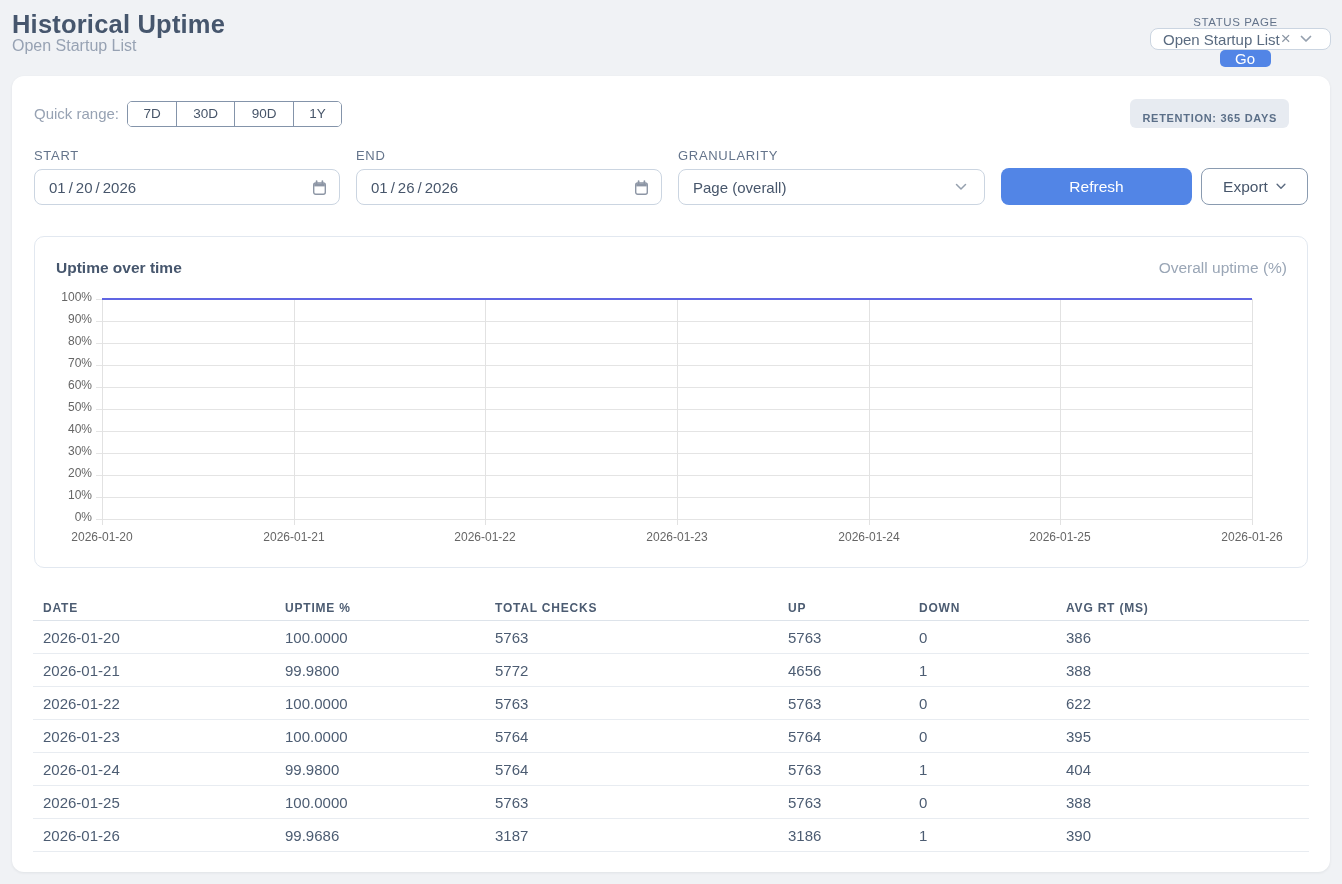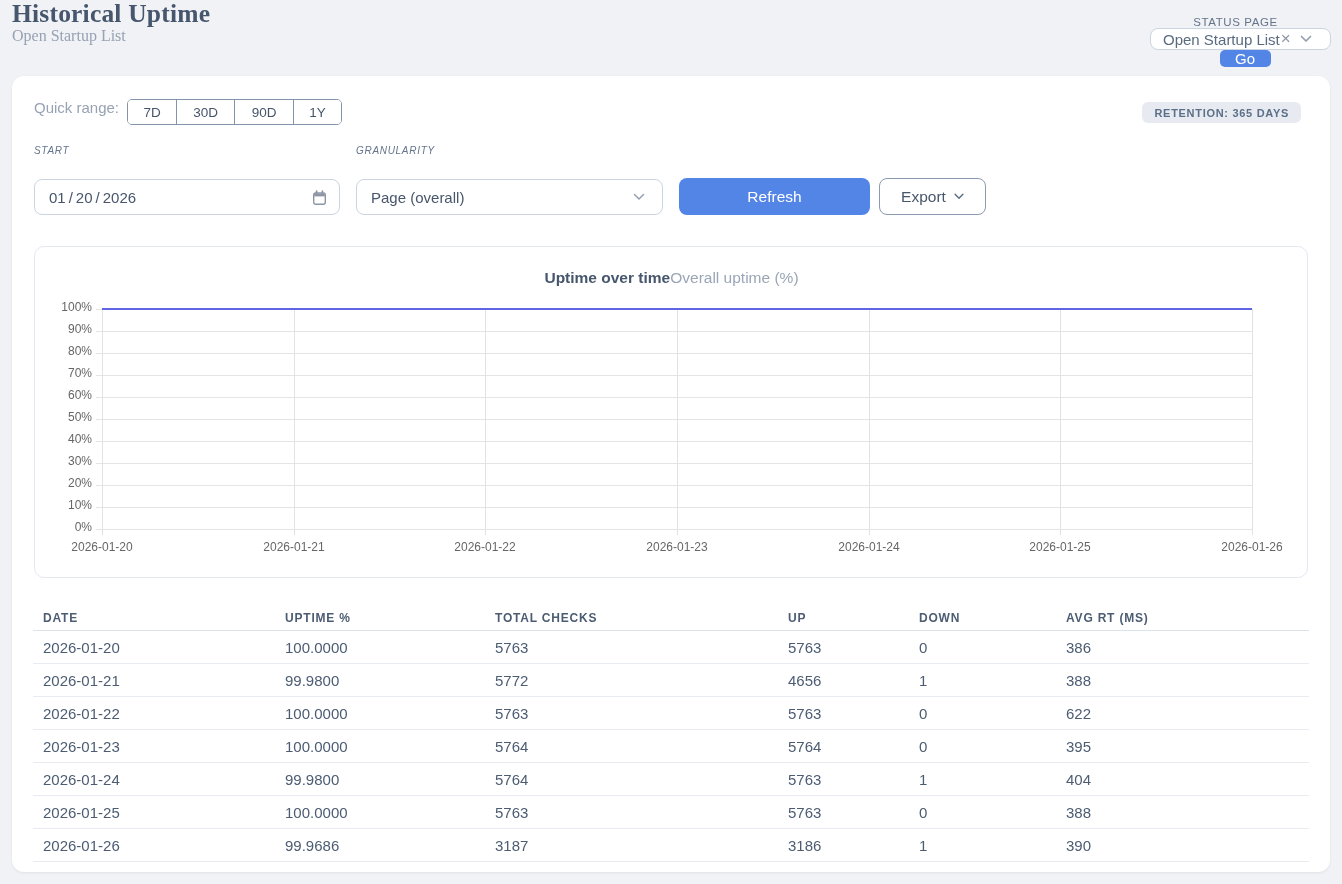--- a/index.html
+++ b/index.html
@@ -5,53 +5,53 @@
 * { box-sizing: border-box; margin: 0; padding: 0; }
 html,body { width:1342px; height:884px; }
 body {
   background:#f0f2f5;
   font-family:"Liberation Sans", sans-serif;
   color:#475569;
 }
 .page { padding:0 12px; }
 
 .hdr { position:relative; height:76px; }
-.hdr .tb { position:absolute; left:0px; top:1px;font-family:Liberation Serif, serif; }
+.hdr .tb { position:absolute; left:0px; top:11px; }
 .hdr h1 { font-size:25.5px; line-height:26px; font-weight:700; color:#46566d; letter-spacing:0.2px; }
 .hdr .sub { font-size:16px; color:#97a2b3; margin-top:0px; }
 .hdr-right { position:absolute; right:-1px; top:16px; display:flex; align-items:center; height:35px;flex-direction:column; }
 .sp-label { font-size:11.5px; letter-spacing:0.6px; color:#64748b; margin-right:10px; }
 .sp-select { width:181px; height:35px; background:#fff; border:1px solid #cbd5e1; border-radius:8px; display:flex; align-items:center; padding:0 12px; }
 .sp-select .txt { font-size:15px; color:#5a6b80; white-space:nowrap; }
 .sp-select .x { font-size:17px; color:#8b96a4; margin-left:1px; }
 .sp-select svg { margin-left:9px; }
 .go-btn { width:51px; height:26px; margin-left:9px; background:#5285e6; border-radius:5px; color:#fff; font-size:15px; display:flex; align-items:center; justify-content:center; }
 
 .card { background:#fff; border-radius:12px; box-shadow:0 1px 3px rgba(15,23,42,0.07); padding:23px 22px 0 22px; height:796px; }
 
 .row1 { display:flex; justify-content:space-between; align-items:center; }
-.qr-left { display:flex; }
+.qr-left { display:flex; align-items:center; }
 .qr-label { font-size:15px; color:#97a2b3; margin-right:8px; }
 .btn-group { display:flex; border:1px solid #8494aa; border-radius:5px; overflow:hidden; }
 .btn-group button { background:#fff; border:none; border-right:1px solid #8494aa; font-family:inherit; font-size:13.5px; color:#475569; padding:4px 0; height:24px; }
 .btn-group button:last-child { border-right:none; }
 .bg1{width:49px}.bg2{width:58px}.bg3{width:59px}.bg4{width:47px}
-.badge { background:#e7ebf1; color:#5b6f88; font-size:11px; font-weight:700; letter-spacing:0.7px; border-radius:6px; padding:5px 12px 4px 12px; margin-right:7px; }
+.badge { background:#e7ebf1; color:#5b6f88; font-size:11px; font-weight:700; letter-spacing:0.7px; border-radius:6px; padding:13px 12px 4px 12px; margin-right:19px; }
 
 .row2 { display:flex; align-items:flex-end; margin-top:20px; }
 .field { width:306px; margin-right:16px; }
-.field label { display:block; font-size:10px; letter-spacing:0.7px; color:#64748b; margin-bottom:23px;font-style:italic; }
+.field label { display:block; font-size:13px; letter-spacing:0.7px; color:#64748b; margin-bottom:6px; }
 .fbox { height:36px; border:1px solid #cbd5e1; border-radius:8px; background:#fff; display:flex; align-items:center; padding:0 13px 0 14px; font-size:15px; color:#47566b; }
 .fbox .grow { flex:1; }
 .refresh { width:191px; height:37px; background:#5285e6; border-radius:8px; color:#ffffff; font-size:15.5px; display:flex; align-items:center; justify-content:center; margin-right:9px; }
 .export { width:107px; height:37px; background:#fff; border:1px solid #8a9bb0; border-radius:8px; color:#47566b; font-size:15.5px; display:flex; align-items:center; justify-content:center; }
 .export svg { margin-left:8px; }
 
 .chart-card { position:relative; margin:31px 0 0 0; margin-left:0; width:1274px; height:332px; border:1px solid #e2e8f0; border-radius:10px; }
-.chart-hd { position:absolute; left:21px; right:20px; top:22px; display:flex; justify-content:center; }
+.chart-hd { position:absolute; left:21px; right:20px; top:22px; display:flex; justify-content:space-between; }
 .chart-hd .t1 { font-size:15.5px; font-weight:700; color:#46566d; }
 .chart-hd .t2 { font-size:15.5px; color:#9aa6b6; }
 
 table { border-collapse:collapse; margin-top:25px; margin-left:-1px; width:1276px; table-layout:fixed; }
 th { text-align:left; font-size:12px; letter-spacing:0.8px; color:#4c5c72; padding:8px 10px 5px 10px; border-bottom:1px solid #dde3ea; }
 td { font-size:15px; color:#4c5c72; padding:8px 10px 7px 10px; border-bottom:1px solid #e8ecf1; }
 .c1{width:242px}.c2{width:210px}.c3{width:293px}.c4{width:131px}.c5{width:147px}.c6{width:253px}
 </style>
 </head>
 <body>
@@ -96,20 +96,34 @@
           <svg width="13" height="15" viewBox="0 0 13 15">
               <rect x="0.7" y="2.9" width="11.6" height="11.4" rx="2" fill="none" stroke="#8d96a5" stroke-width="1.4"></rect>
               <path d="M1.2 3.3 h10.6 v3.1 H1.2 z" fill="#8d96a5"></path>
               <g stroke="#8d96a5" stroke-width="1.7" stroke-linecap="round">
                 <path d="M3.6 1.1 v2.2"></path>
                 <path d="M9.4 1.1 v2.2"></path>
               </g>
             </svg>
         </div>
       </div>
+      <div class="field">
+        <label>END</label>
+        <div class="fbox">
+            <span class="grow">01 / 26 / 2026</span>
+          <svg width="13" height="15" viewBox="0 0 13 15">
+              <rect x="0.7" y="2.9" width="11.6" height="11.4" rx="2" fill="none" stroke="#8d96a5" stroke-width="1.4"></rect>
+              <path d="M1.2 3.3 h10.6 v3.1 H1.2 z" fill="#8d96a5"></path>
+              <g stroke="#8d96a5" stroke-width="1.7" stroke-linecap="round">
+                <path d="M3.6 1.1 v2.2"></path>
+                <path d="M9.4 1.1 v2.2"></path>
+              </g>
+            </svg>
+        </div>
+      </div>
       <div class="field" style="width:307px">
         <label>GRANULARITY</label>
         <div class="fbox">
             <span class="grow" style="font-size:15px;">Page (overall)</span>
           <svg style="margin-right:4px" width="12" height="8" viewBox="0 0 12 8">
               <path d="M1.5 1.5 L6 6 L10.5 1.5" fill="none" stroke="#95a0ae" stroke-width="1.5" stroke-linecap="round" stroke-linejoin="round"></path>
             </svg>
         </div>
       </div>
       <div class="refresh">Refresh</div>

